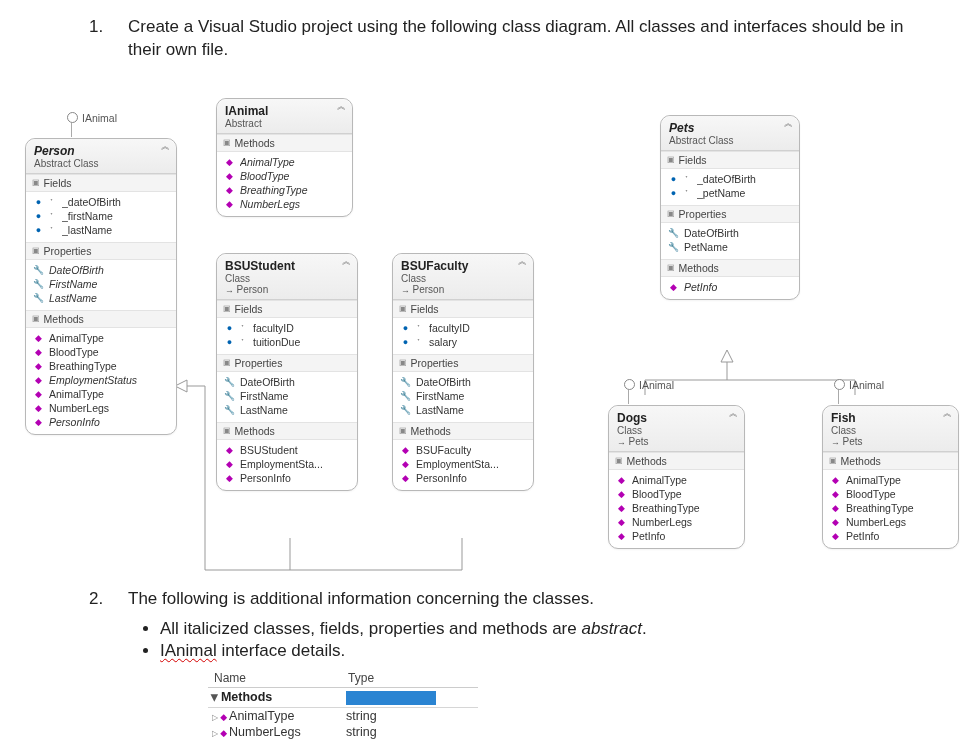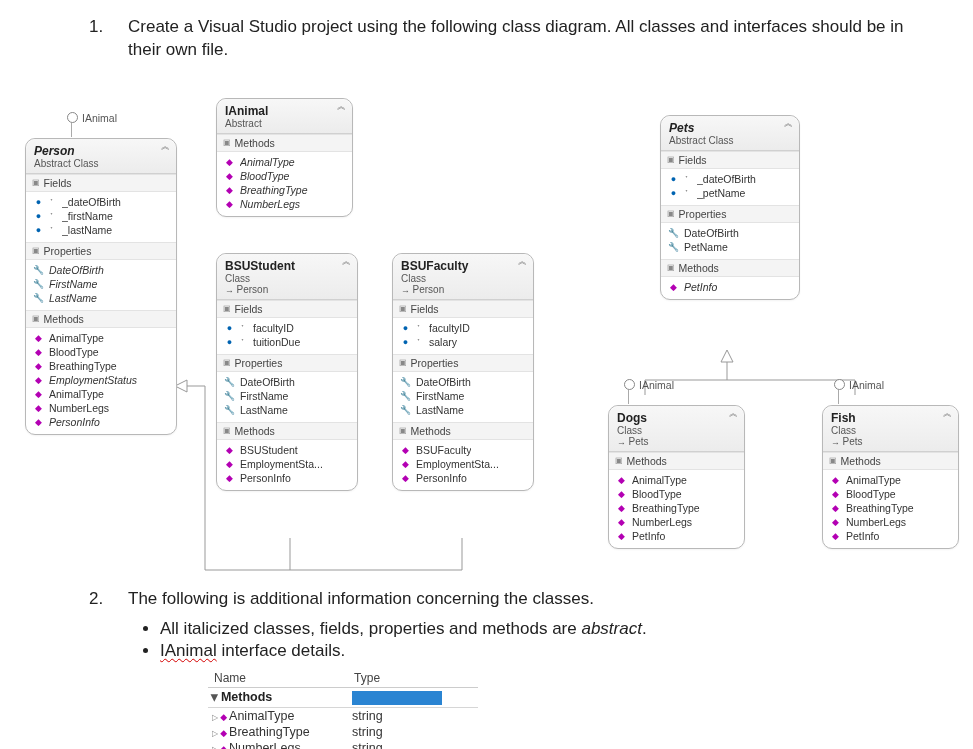--- a/index.html
+++ b/index.html
@@ -533,23 +533,19 @@
   <tbody id="details-body">
         <tr class="grp">
     <td><span class="tri">▶</span>Methods</td>
     <td><span class="sel"></span></td>
         </tr>
         <tr class="row">
       <td><span class="tri2">▷</span><span class="mg">◆</span>AnimalType</td>
       <td>string</td>
         </tr>
         <tr class="row">
-      <td><span class="tri2">▷</span><span class="mg">◆</span>BreathingType</td>
-      <td>string</td>
-        </tr>
-        <tr class="row">
       <td><span class="tri2">▷</span><span class="mg">◆</span>NumberLegs</td>
       <td>string</td>
         </tr>
       </tbody>
 </table>
 
 </div>
 
 </body></html>

